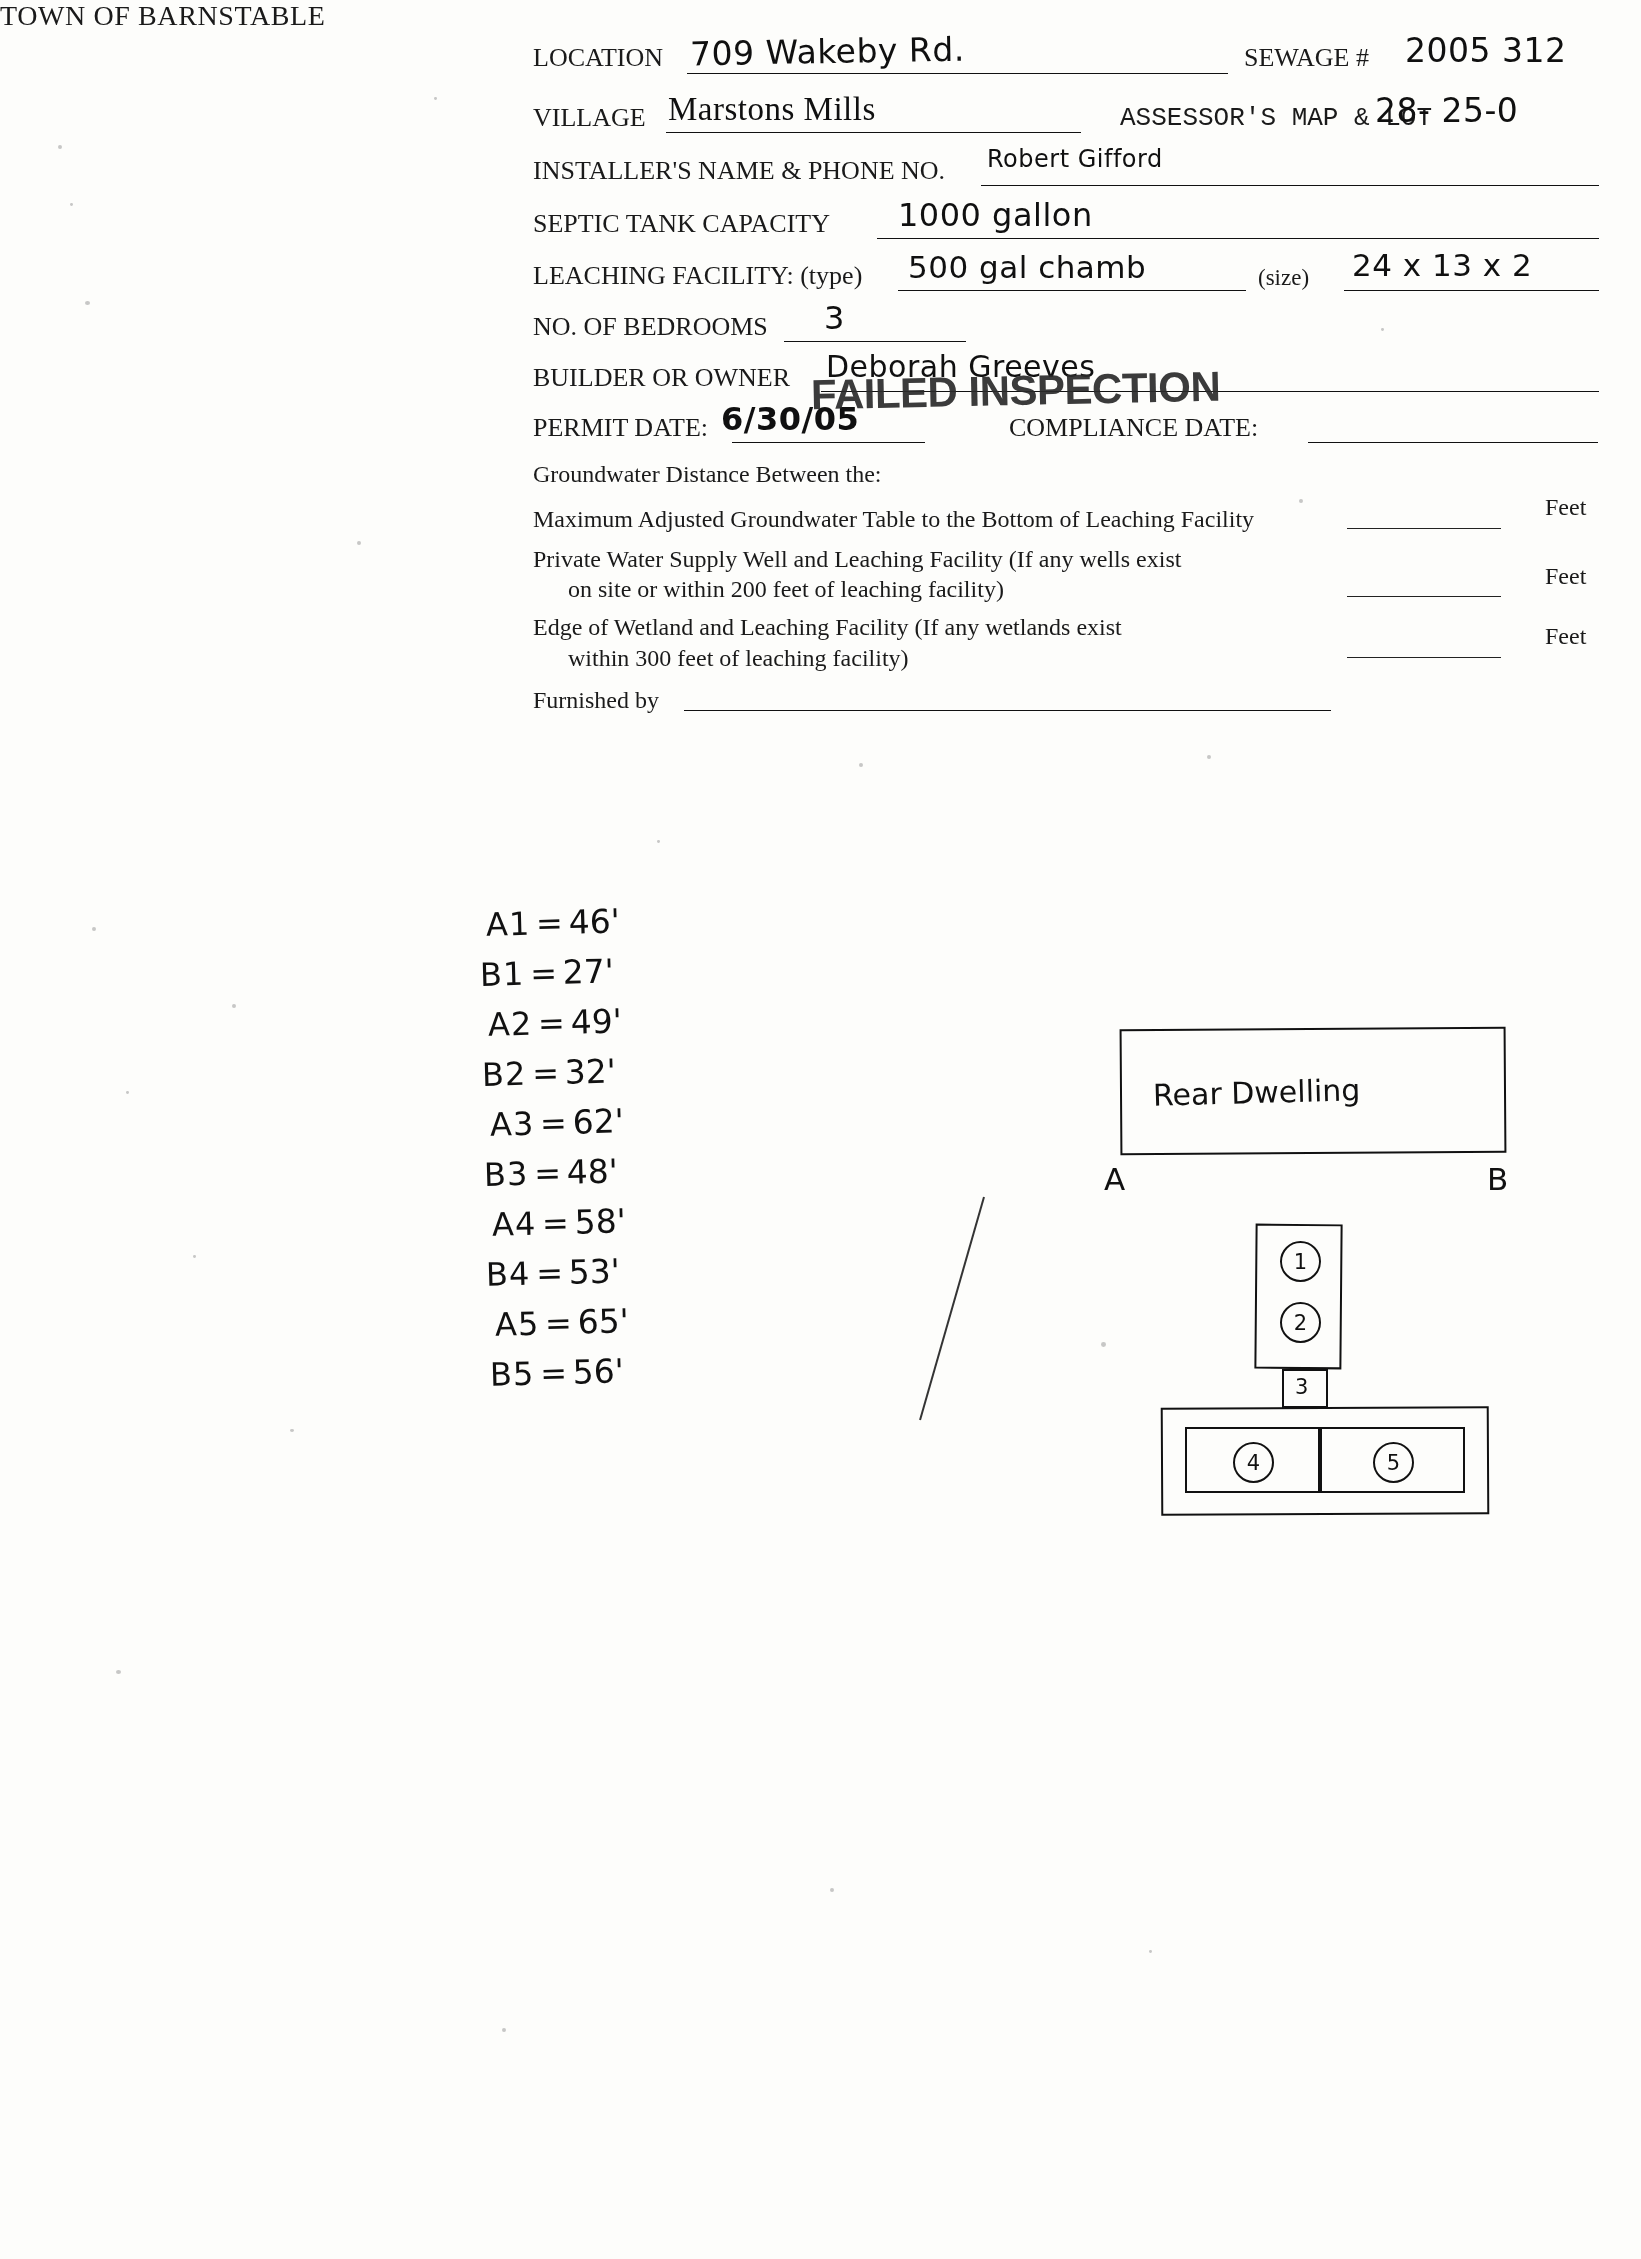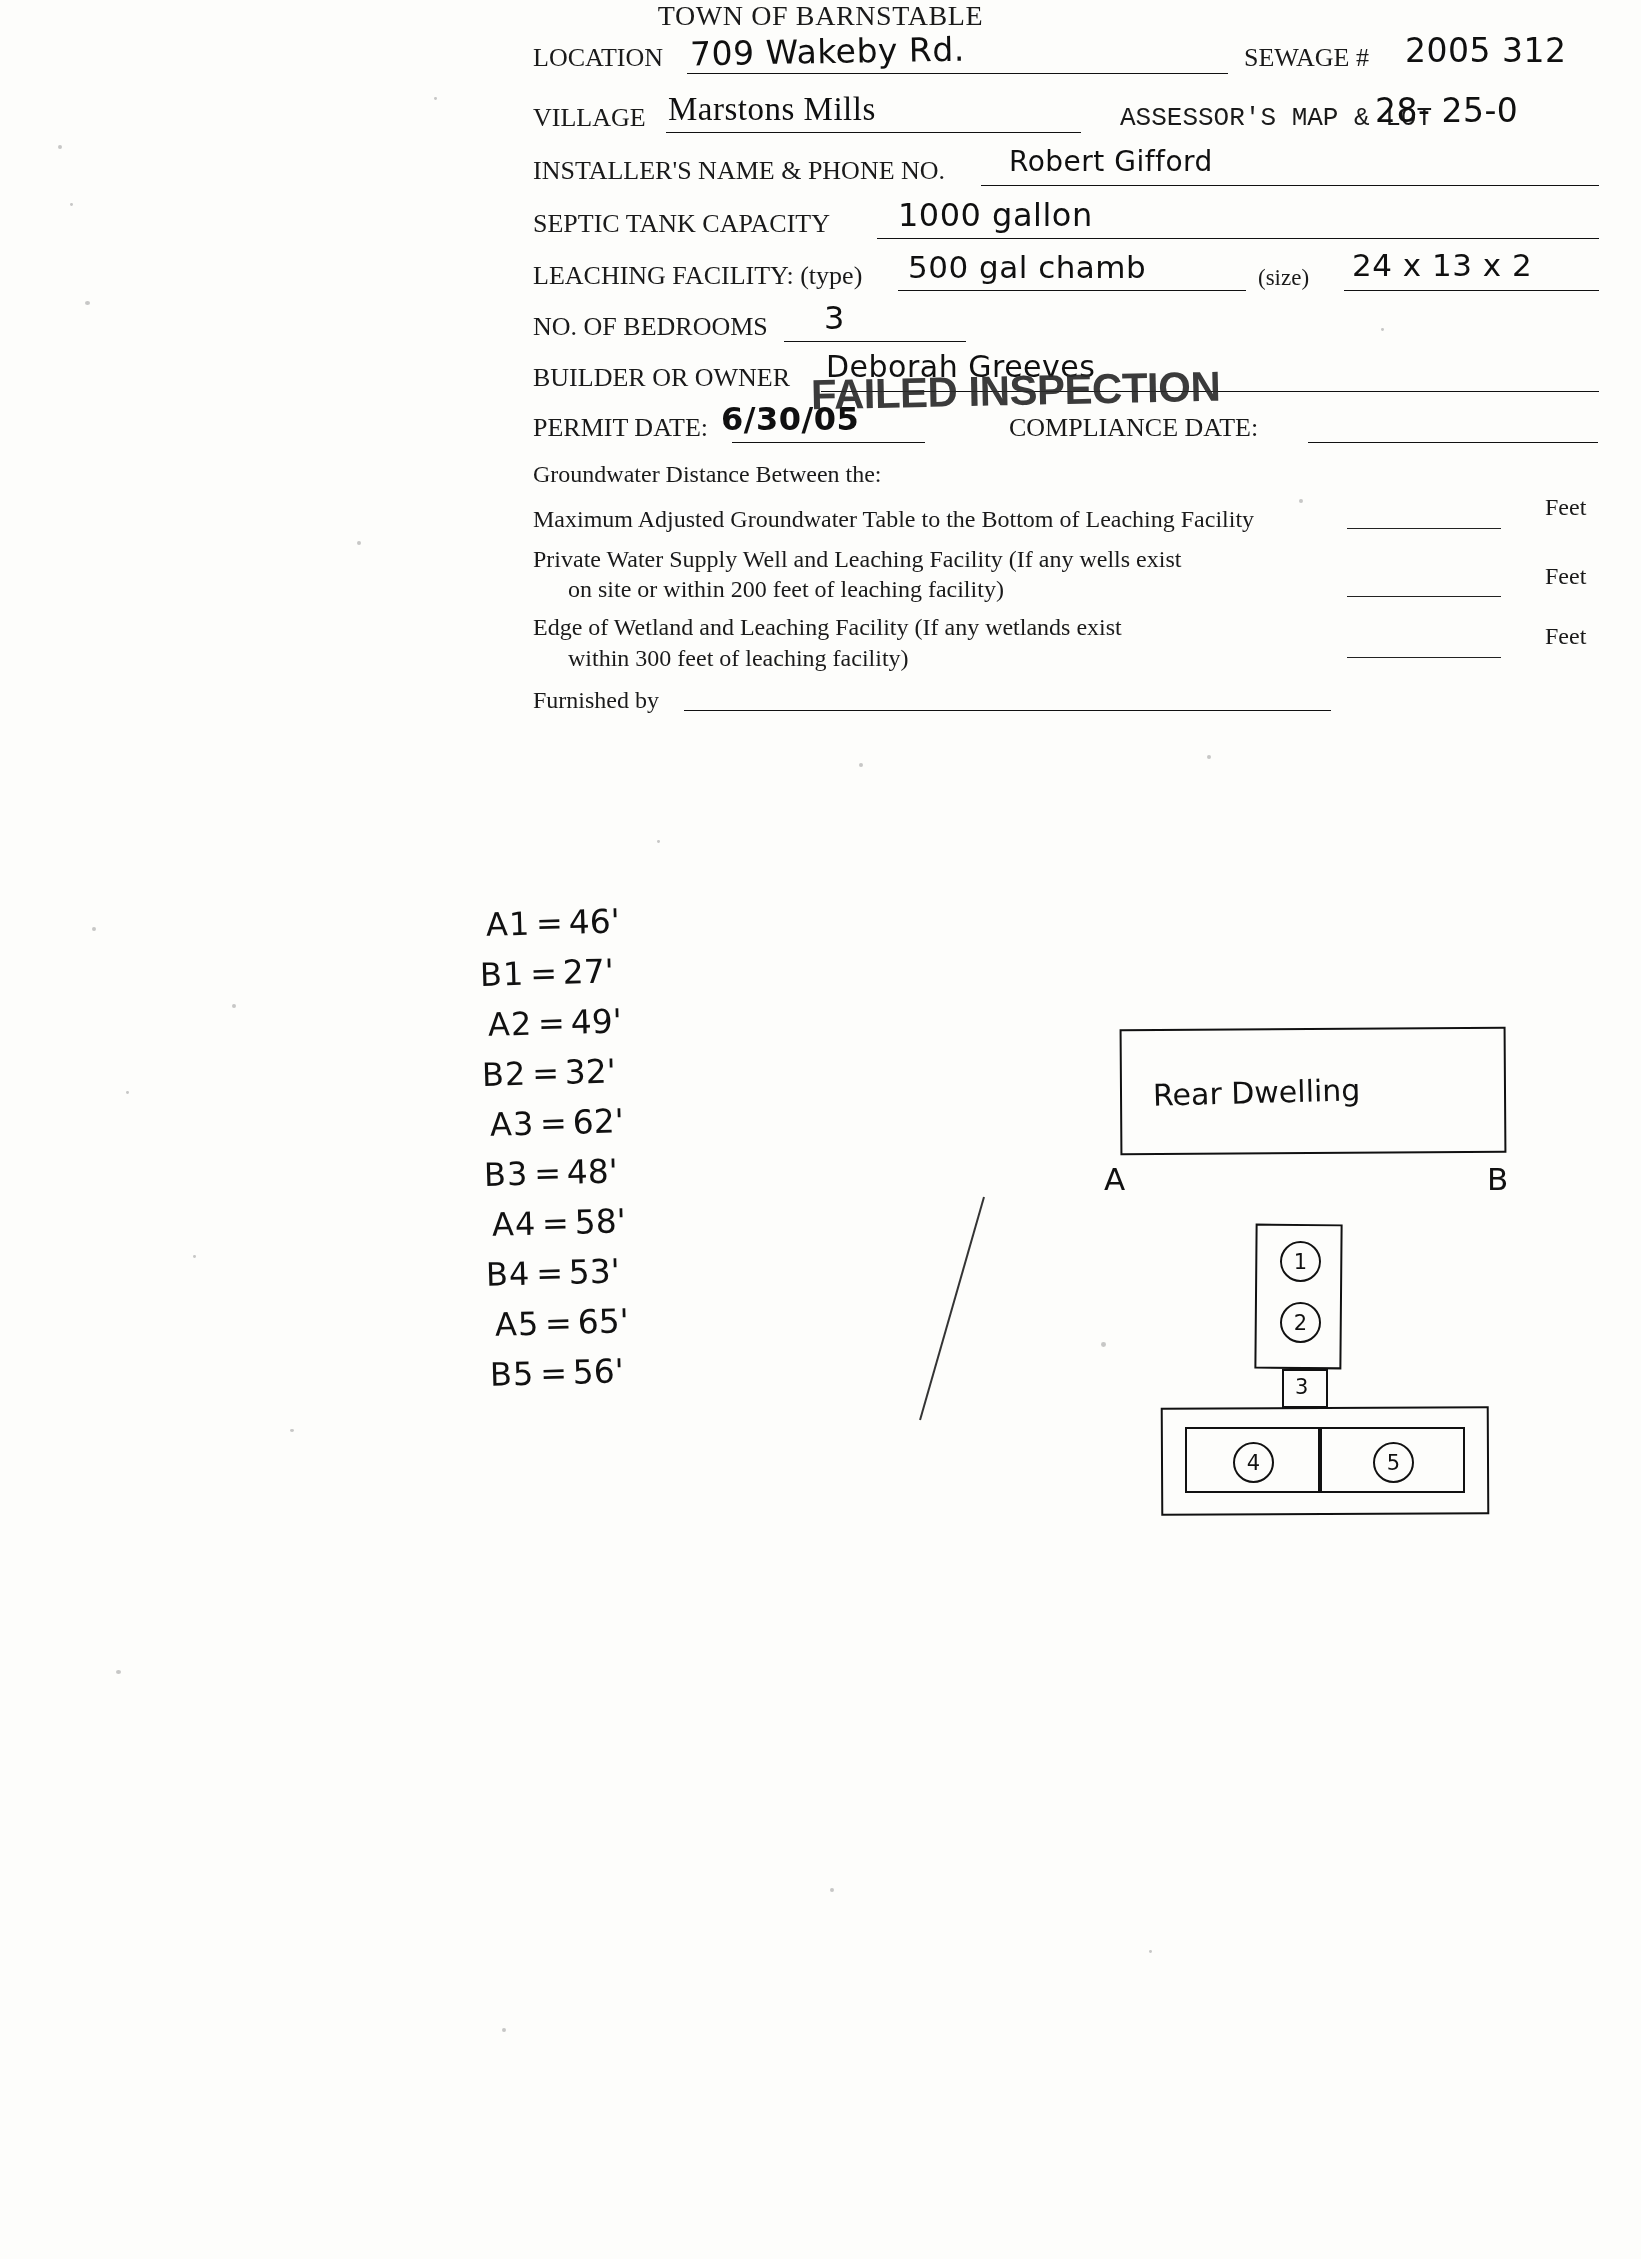--- a/index.html
+++ b/index.html
@@ -44,21 +44,21 @@
   .rule {
     position: absolute;
     border-bottom: 1.9px solid #111;
     height: 0;
   }
   .rule.thin { border-bottom: 1.4px solid #222; }
 
   
   #doc-title {
     left: 0; right: 0; top: 0;
-    text-align: center;
+    text-align: left;
     font-size: 28px;
     letter-spacing: 0.6px;
   }
 
   
   #failed-stamp {
     left: 811px;
     top: 367px;
     font-family: "Liberation Sans", sans-serif;
     font-weight: bold;
@@ -152,21 +152,21 @@
   <div class="abs hand" style="left:1405px; top:31px; font-size:33px;">2005 312</div>
 
   <div class="abs printed" style="left:533px; top:103px;">VILLAGE</div>
   <div class="abs hand" style="left:668px; top:91px; font-size:33px;font-family:Liberation Serif, serif;">Marstons Mills</div>
   <div class="rule" style="left:666px; top:132px; width:415px;"></div>
 
   <div class="abs printed" style="left:1120px; top:103px;font-family:Liberation Mono, monospace;">ASSESSOR'S MAP &amp; LOT</div>
   <div class="abs hand" style="left:1375px; top:91px; font-size:33px;">28- 25-0</div>
 
   <div class="abs printed" style="left:533px; top:156px;">INSTALLER'S NAME &amp; PHONE NO.</div>
-  <div class="abs hand" style="left:987px; top:145px; font-size:28px;margin-left:22px;">Robert Gifford</div>
+  <div class="abs hand" style="left:987px; top:145px; font-size:24px;">Robert Gifford</div>
   <div class="rule" style="left:981px; top:185px; width:618px;"></div>
 
   <div class="abs printed" style="left:533px; top:209px;">SEPTIC TANK CAPACITY</div>
   <div class="abs hand" style="left:898px; top:196px; font-size:32px;">1000 gallon</div>
   <div class="rule" style="left:877px; top:238px; width:722px;"></div>
 
   <div class="abs printed" style="left:533px; top:261px;">LEACHING FACILITY: (type)</div>
   <div class="abs hand" style="left:908px; top:249px; font-size:31px;">500 gal chamb</div>
   <div class="rule" style="left:898px; top:290px; width:348px;"></div>
 

